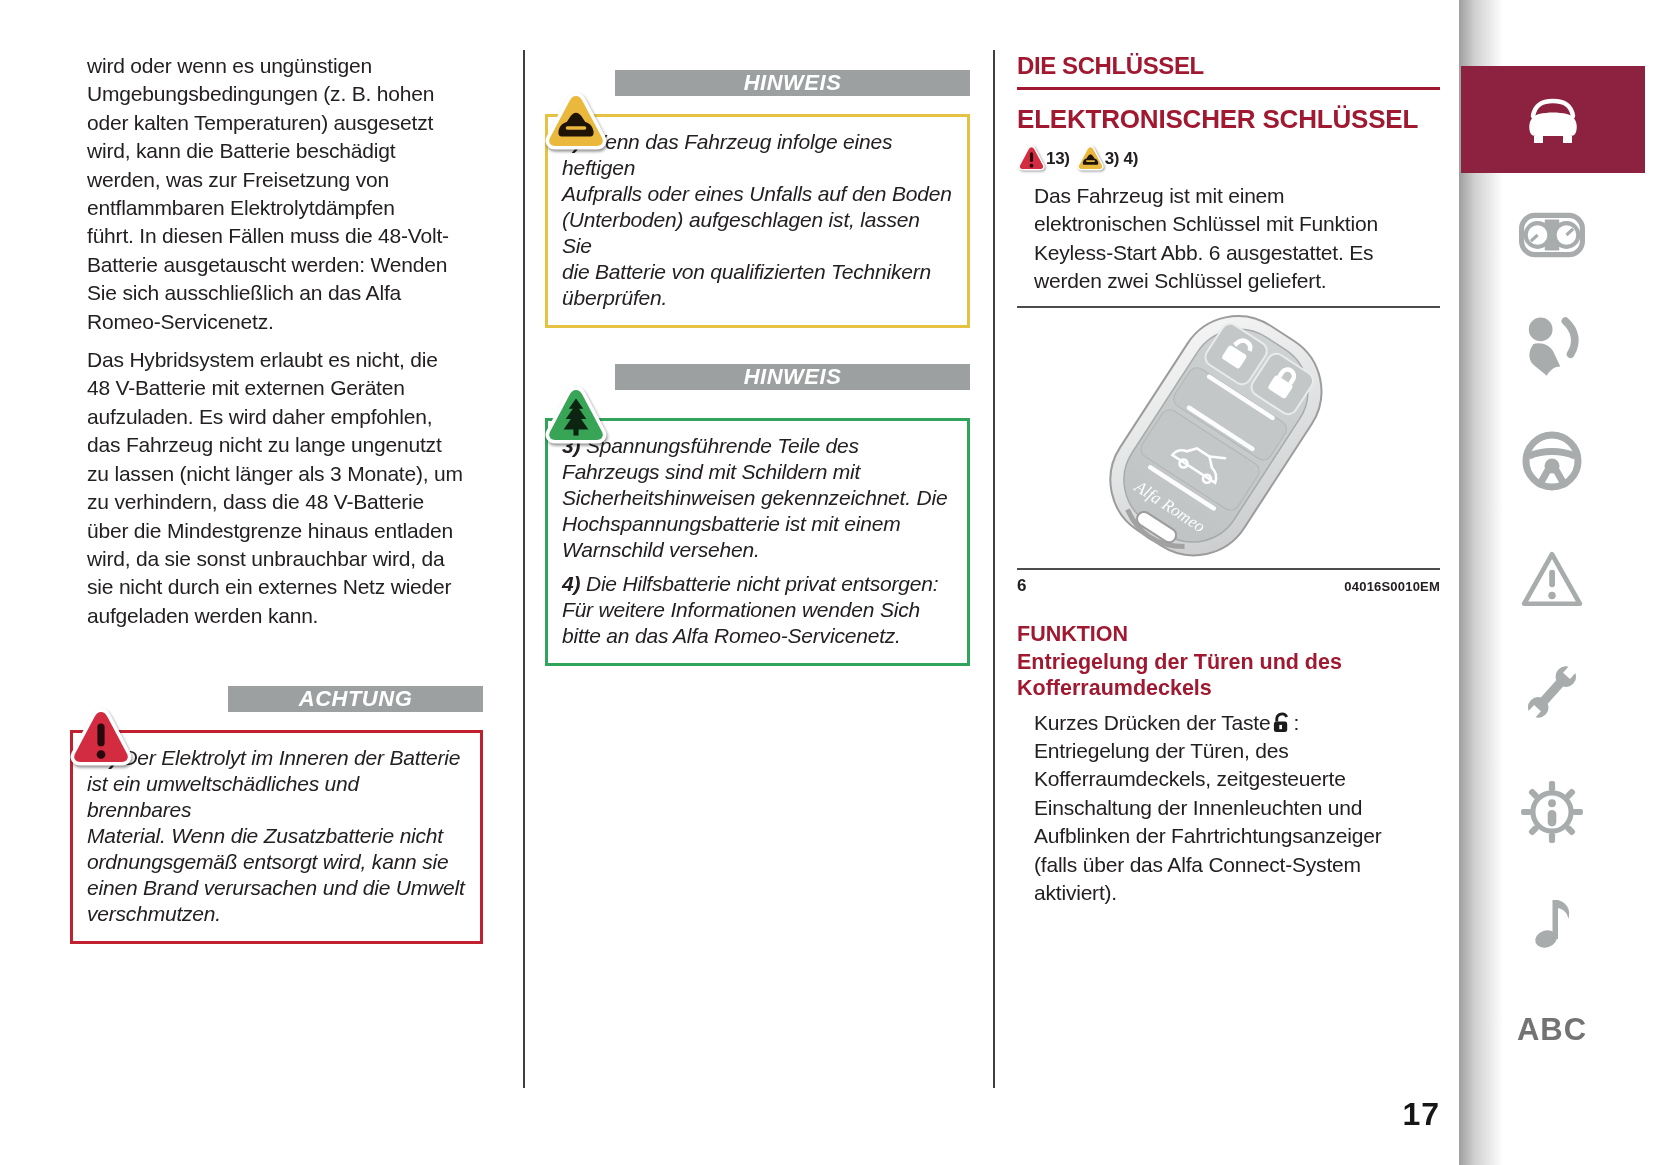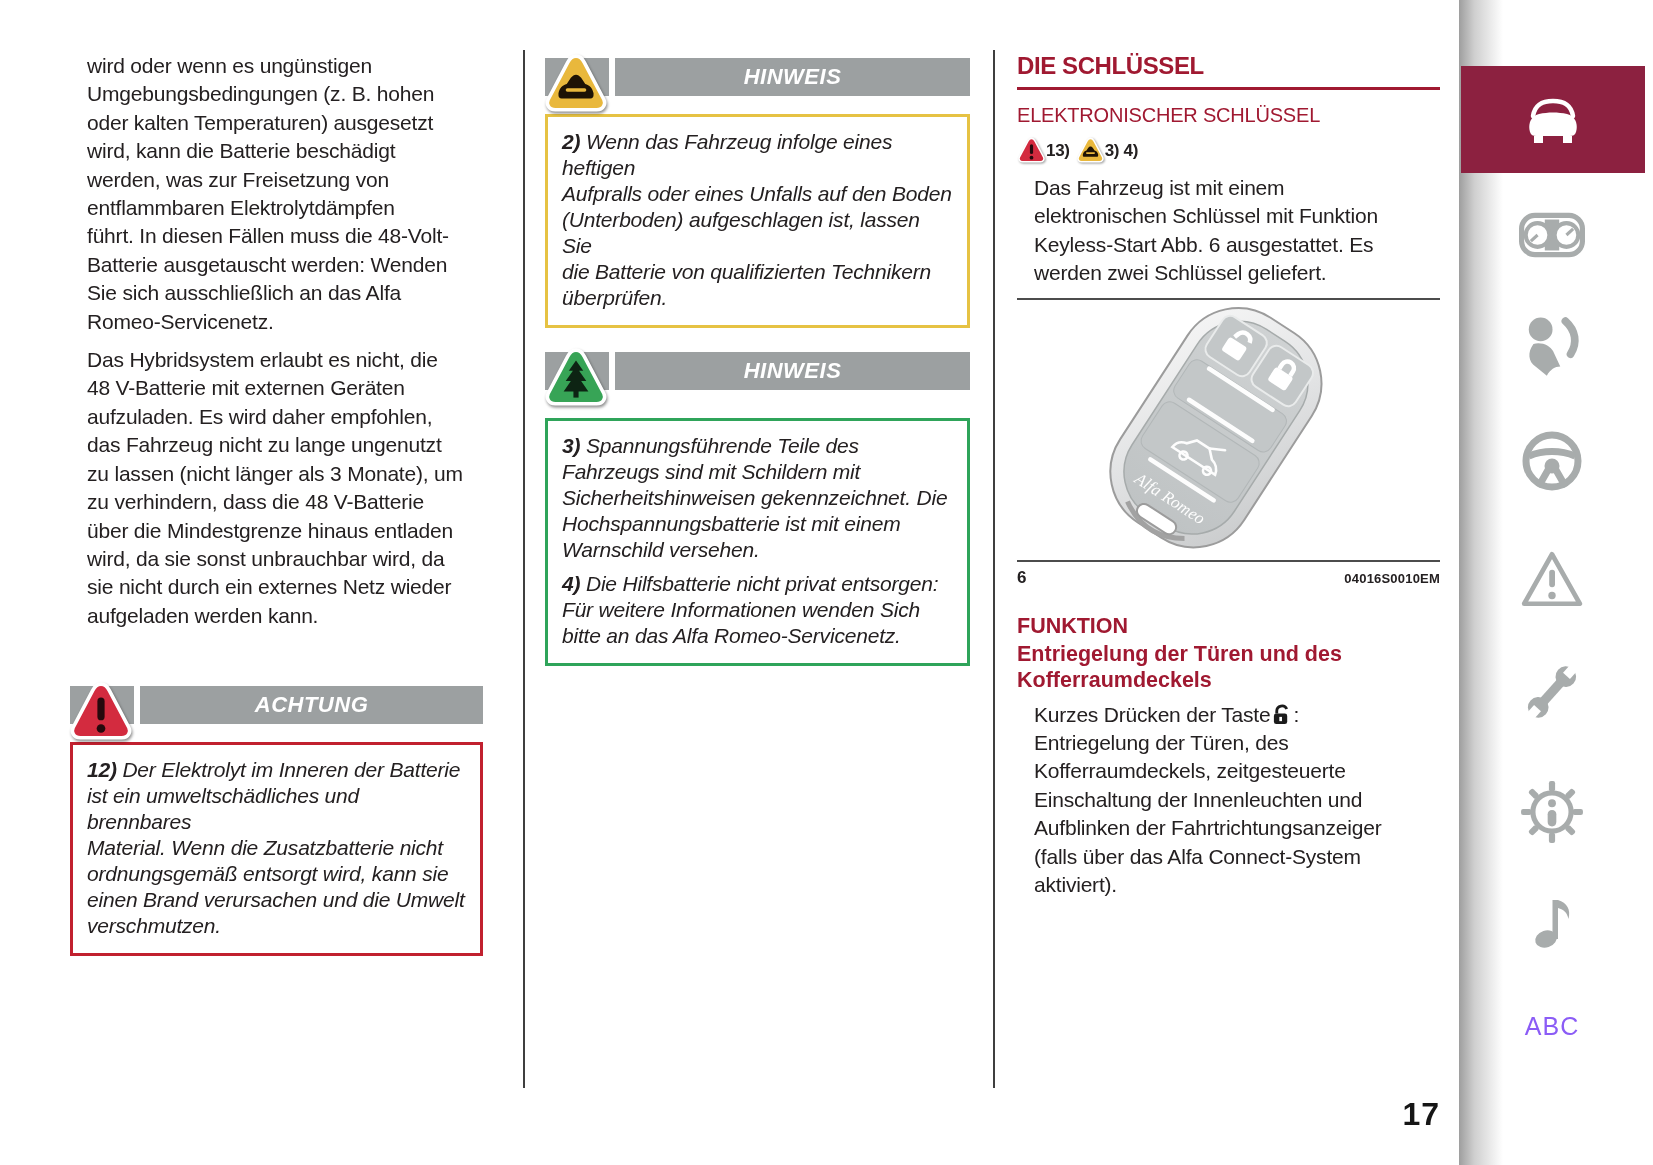--- a/index.html
+++ b/index.html
@@ -14,26 +14,26 @@
   .vdivider{position:absolute;top:50px;width:2px;height:1038px;background:#3f3f3f;}
   .vd1{left:523px;} .vd2{left:993px;}
 
   
   .body{font-size:21px;line-height:28.4px;letter-spacing:-0.2px;margin:0 0 10px 17px;color:#242021;}
   .pre{white-space:pre-line;}
 
   
   .h1{font-size:24px;font-weight:bold;color:#a01931;letter-spacing:-0.4px;margin:0;}
   .h1-rule{height:3px;background:#a01931;margin:7px 0 14px 0;}
-  .h2{font-size:20px;font-weight:normal;color:#a01931;letter-spacing:-0.2px;margin:0 0 10px 0;}
+  .h2{font-size:26px;font-weight:bold;color:#a01931;letter-spacing:-0.2px;margin:0 0 10px 0;}
   .h3{font-size:21.5px;font-weight:bold;color:#a01931;margin:26px 0 2px 0;}
   .h4{font-size:21.5px;font-weight:bold;color:#a01931;line-height:26px;margin:0 0 8px 0;}
 
   
-  .bar{display:flex;margin:0 0 18px 0;height:38px;}
+  .bar{display:flex;margin:0 0 18px 0;height:38px;align-items:flex-end;}
   .bar .icon-cell{width:64px;background:#9ca0a1;position:relative;flex:none;}
   .bar .gap{width:6px;background:#fff;flex:none;}
   .bar .title-cell{flex:1;background:#9ca0a1;display:flex;align-items:center;justify-content:center;}
   .bar .title-cell span{color:#fff;font-weight:bold;font-style:italic;font-size:22px;letter-spacing:0.5px;}
   .tri-lg{position:absolute;left:-2px;top:-6px;width:66px;height:64px;filter:drop-shadow(1.5px 2.5px 1.5px rgba(0,0,0,0.45));}
 
   
   .box{border:3px solid;background:#fff;padding:12px 14px 14px 14px;font-style:italic;font-size:21px;line-height:26px;letter-spacing:-0.2px;}
   .box-yellow{border-color:#e6c243;}
   .box-green{border-color:#2fa45a;margin-top:28px;}
@@ -55,21 +55,21 @@
   .fig-code{font-size:13px;font-weight:bold;letter-spacing:0.2px;}
 
   .lock-inline{width:19px;height:21px;vertical-align:-3px;margin:0 2px;}
 
   
   .edge-band{position:absolute;left:1459px;top:0;width:44px;height:1165px;
     background:linear-gradient(to right,#9e9e9e 0%,#cfcfcf 35%,rgba(252,252,252,0) 100%);}
   .side-tab{position:absolute;left:1461px;top:66px;width:184px;height:107px;background:#8c2140;
     display:flex;align-items:center;justify-content:center;}
   .side-icon{position:absolute;left:1518px;width:68px;height:68px;display:flex;align-items:center;justify-content:center;}
-  .abc{position:absolute;left:1504px;top:1012px;width:96px;text-align:center;font-size:25px;font-weight:normal;color:#8b5cf6;letter-spacing:1px;}
+  .abc{position:absolute;left:1504px;top:1012px;width:96px;text-align:center;font-size:31px;font-weight:bold;color:#737373;letter-spacing:1px;}
 
   .page-num{position:absolute;left:1350px;top:1096px;width:90px;text-align:right;font-size:32px;font-weight:bold;color:#161616;letter-spacing:1px;}
 </style>
 </head>
 <body>
 
 <div class="page">
 
   <section class="col col-left">
     <p class="body pre">wird oder wenn es ungünstigen
@@ -86,21 +86,21 @@
 48 V-Batterie mit externen Geräten
 aufzuladen. Es wird daher empfohlen,
 das Fahrzeug nicht zu lange ungenutzt
 zu lassen (nicht länger als 3 Monate), um
 zu verhindern, dass die 48 V-Batterie
 über die Mindestgrenze hinaus entladen
 wird, da sie sonst unbrauchbar wird, da
 sie nicht durch ein externes Netz wieder
 aufgeladen werden kann.</p>
 
-    <div class="bar" style="margin-top:56px;">
+    <div class="bar" style="margin-top:44px;gap:44px;">
       <div class="icon-cell">
         <svg class="tri-lg" viewBox="0 0 64 60">
           <path d="M32 3c4 0 6 2 8 6l19 36c2 4 0 10-7 10H12c-7 0-9-6-7-10L24 9c2-4 4-6 8-6z" fill="#d32b3f" stroke="#fff" stroke-width="3.5"></path>
           <rect x="28.5" y="16" width="7" height="22" rx="3.5" fill="#26090d"></rect>
           <circle cx="32" cy="46" r="4.2" fill="#26090d"></circle>
         </svg>
       </div>
       <div class="gap"></div>
       <div class="title-cell">
         <span>ACHTUNG</span>

